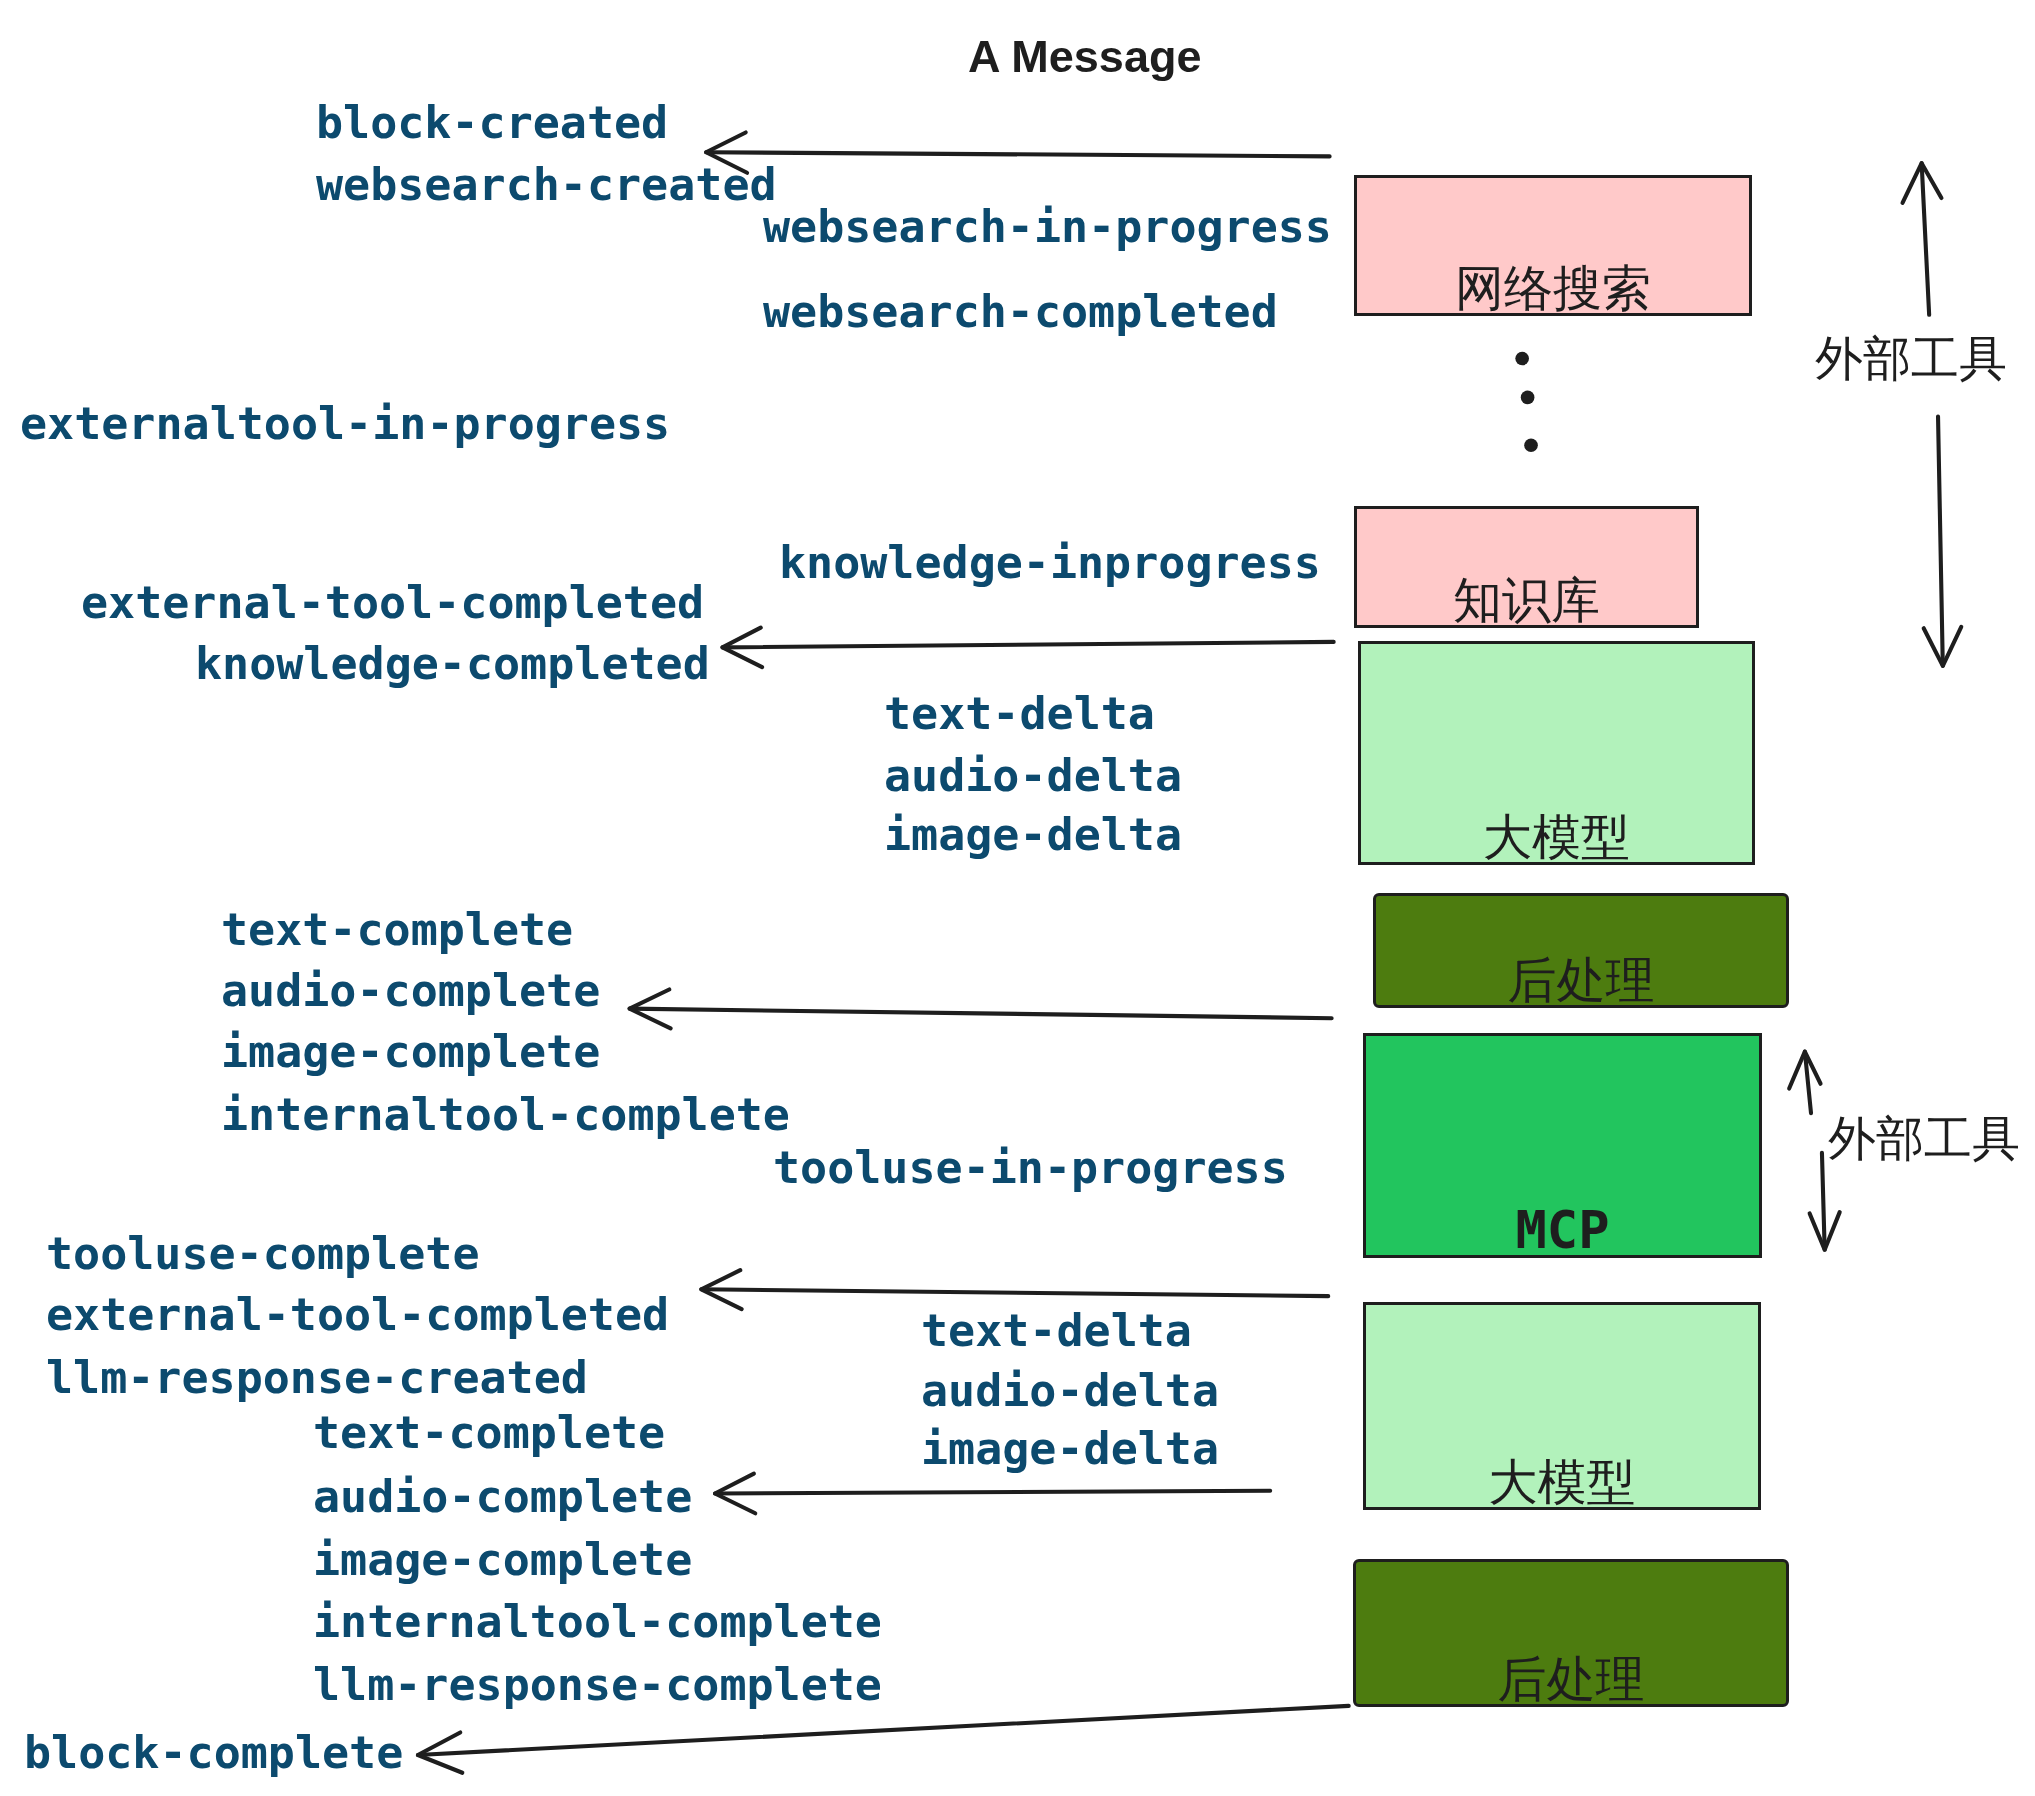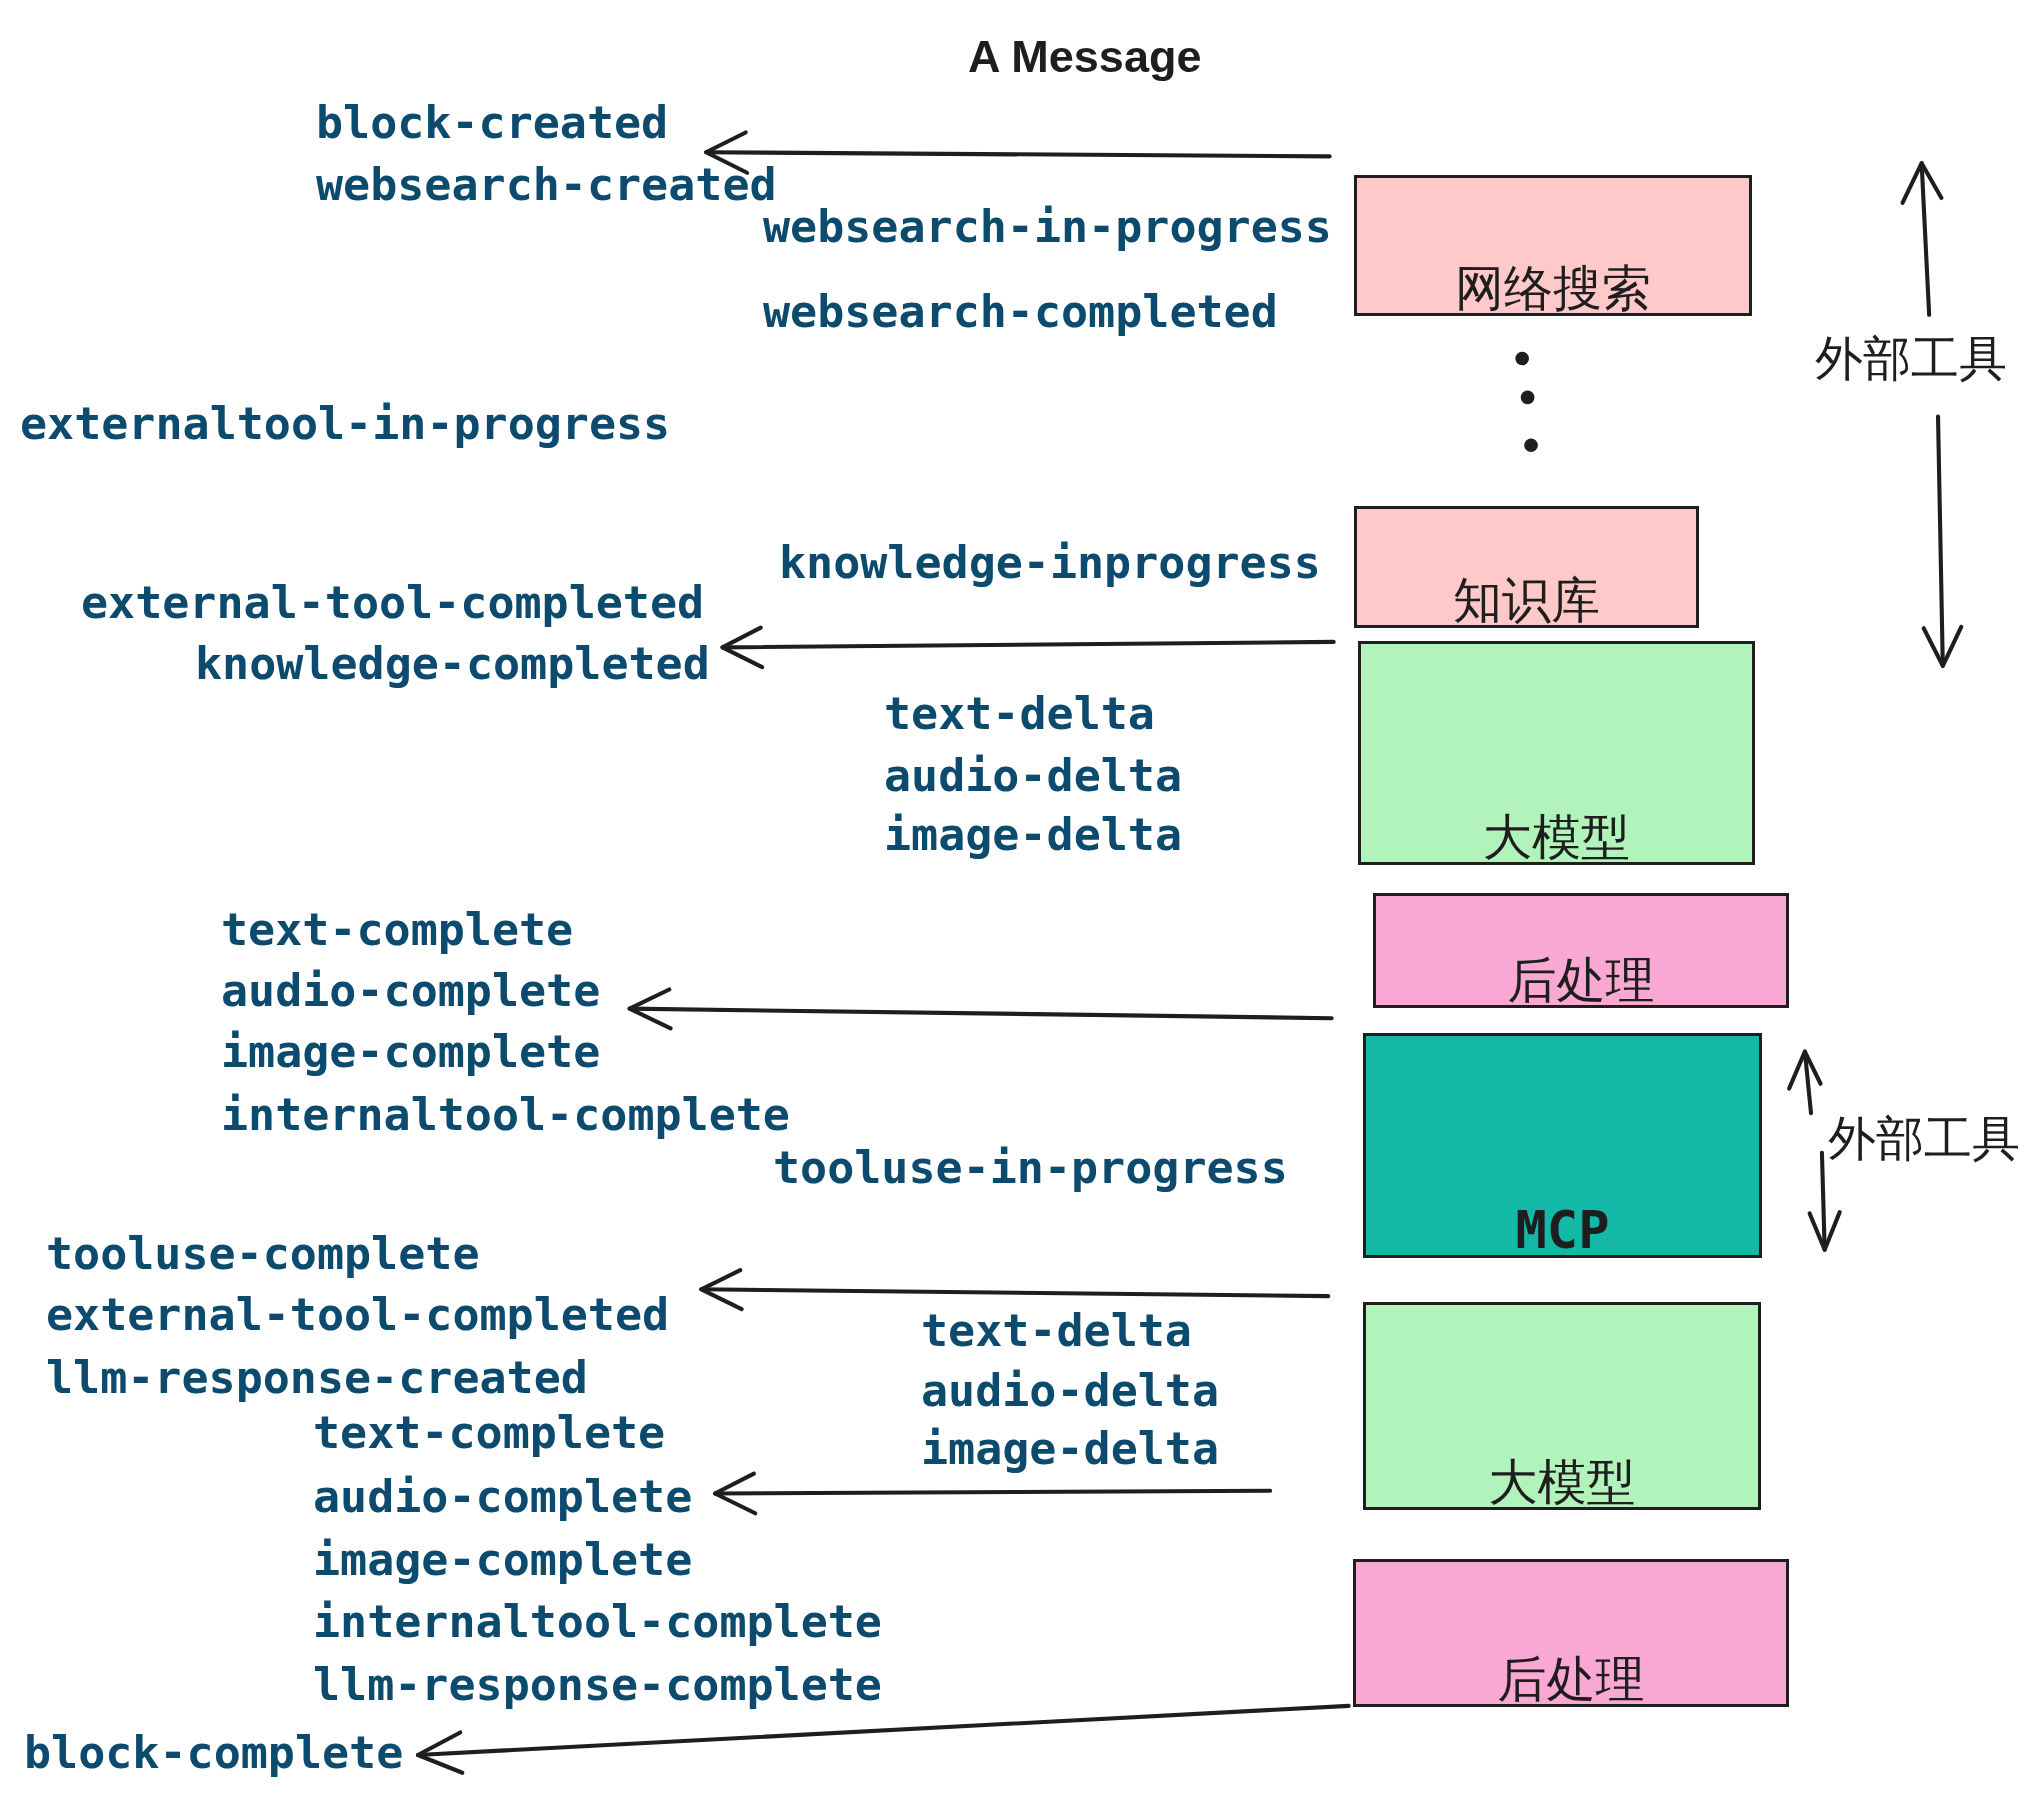--- a/index.html
+++ b/index.html
@@ -22,22 +22,22 @@
   }
   .box .lbl{
     font-family:"Liberation Sans",sans-serif;font-size:49px;line-height:49px;
     color:#1e1e1e;white-space:nowrap;
   }
   .box .lbl.mono{
     font-family:"DejaVu Sans Mono",monospace;font-weight:bold;font-size:52px;
   }
   .pink{background:#FFC9C9;}
   .green{background:#B2F2BB;}
-  .yellow{background:#14b8a6;}
-  .white{background:#f9a8d4;}
+  .yellow{background:#22c55e;}
+  .white{background:#4d7c0f;border-radius:6px;}
   .side{
     position:absolute;font-family:"Liberation Sans",sans-serif;font-size:48px;
     line-height:48px;color:#1e1e1e;white-space:nowrap;
   }
 </style>
 </head>
 <body>
 
 <div class="canvas">
 

